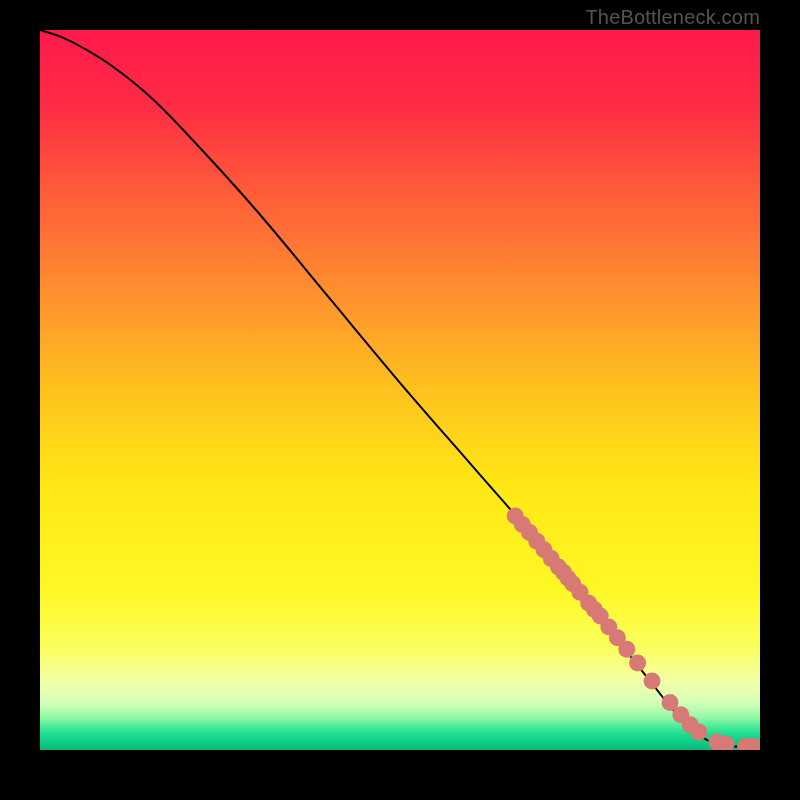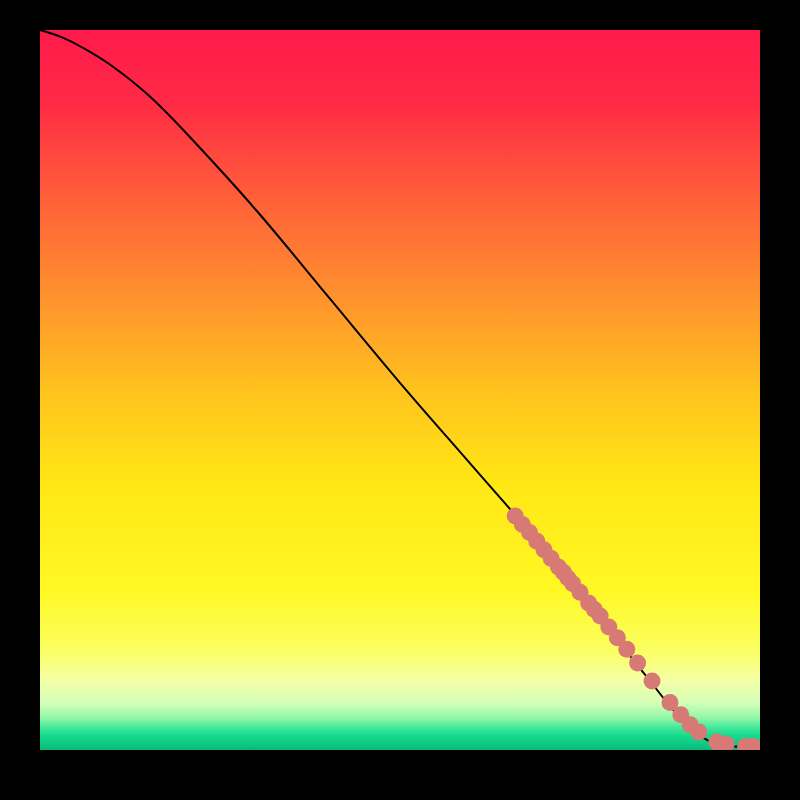--- a/index.html
+++ b/index.html
@@ -35,20 +35,21 @@
     letter-spacing: 0.2px;
   }
   svg {
     display: block;
   }
 </style>
 </head>
 <body>
 
 <div class="frame">
+  <div class="branding">TheBottleneck.com</div>
 
   <div class="plot">
     <svg id="chart-svg" width="720" height="720" viewBox="0 0 720 720">
       <defs>
         <linearGradient id="bg-grad" x1="0" y1="0" x2="0" y2="1">
             <stop offset="0.00%" stop-color="#ff1a4b"></stop>
             <stop offset="10.00%" stop-color="#ff2a45"></stop>
             <stop offset="22.00%" stop-color="#ff5a3a"></stop>
             <stop offset="35.00%" stop-color="#ff8a30"></stop>
             <stop offset="50.00%" stop-color="#ffc21e"></stop>

